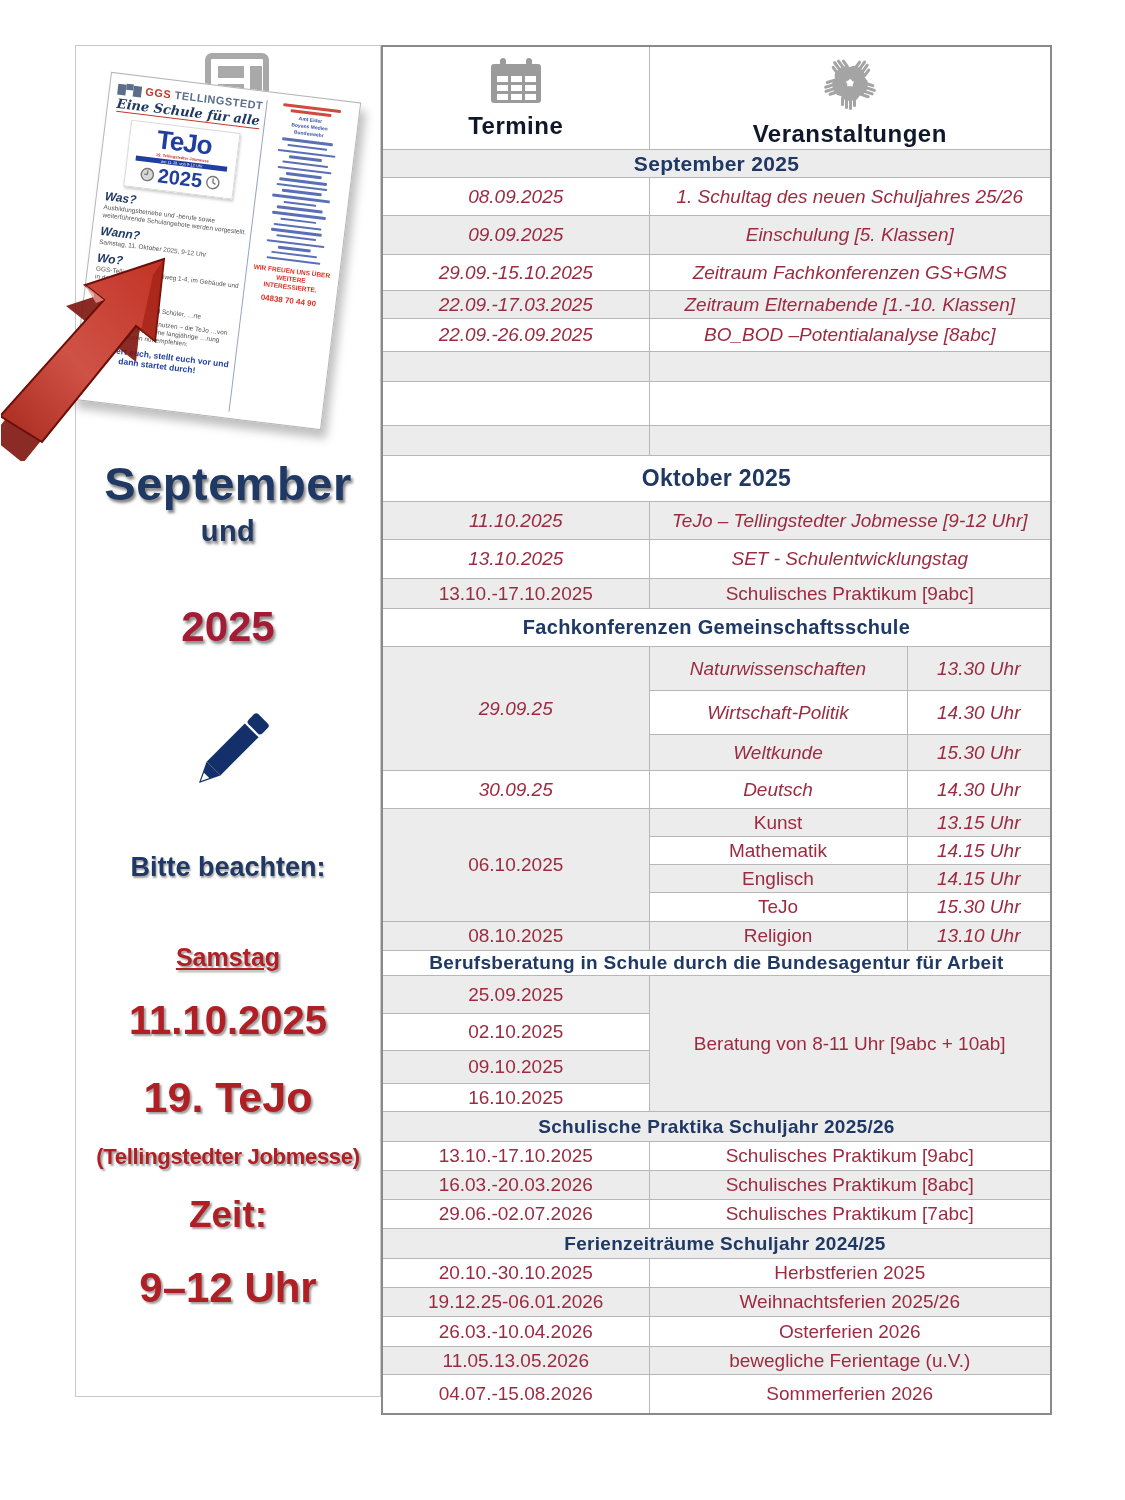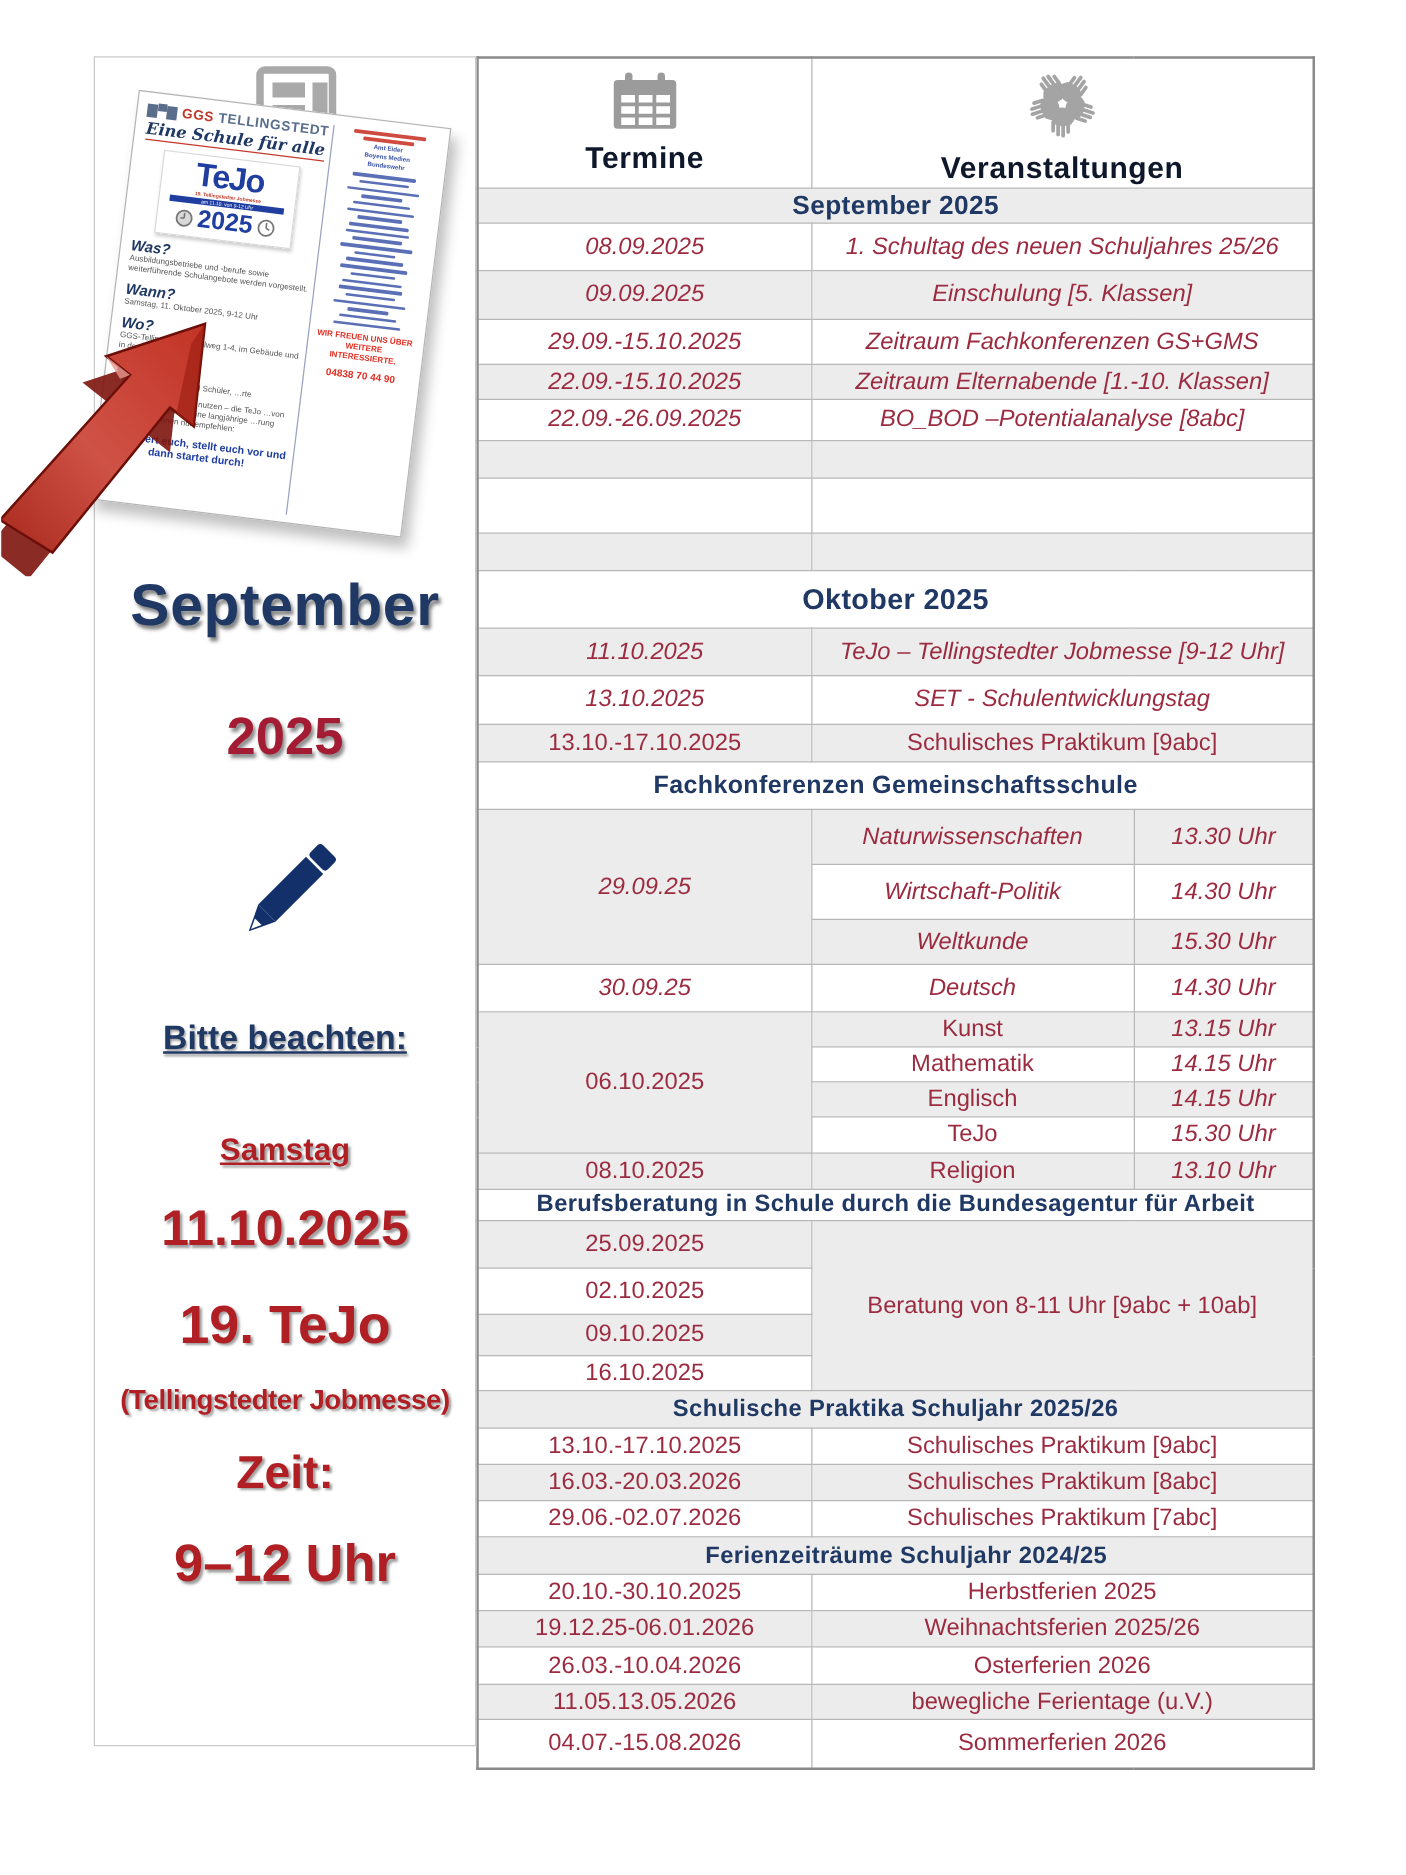--- a/index.html
+++ b/index.html
@@ -47,21 +47,21 @@
 
   .month-line { text-align:center; color:#1f3864; font-weight:bold;
                 text-shadow:2px 3px 3px rgba(90,90,90,.75); letter-spacing:.5px; }
   #month1 { font-size:47px; line-height:52px; margin-top:14px; }
   #month-und { font-size:29px; line-height:33px; margin-top:5px; }
   #month2 { font-size:47px; line-height:54px; margin-top:7px; }
   #year-big { text-align:center; color:#a31c33; font-weight:bold; font-size:42px; line-height:46px;
               margin-top:56px; text-shadow:2px 3px 3px rgba(90,90,90,.7); }
   .pencil-wrap { text-align:center; margin-top:50px; }
   #note-label { text-align:center; color:#1f3864; font-weight:bold; font-size:27px; margin-top:40px;
-                text-shadow:1px 2px 2px rgba(90,90,90,.6);text-decoration:underline; }
+                text-shadow:1px 2px 2px rgba(90,90,90,.6); }
   .red-block { text-align:center; color:#b01f24; font-weight:bold;
                text-shadow:2px 2px 2px rgba(80,80,80,.55); }
   #ev-day { font-size:25px; margin-top:60px; text-decoration:underline; }
   #ev-date { font-size:40px; margin-top:26px; }
   #ev-title { font-size:43px; margin-top:30px; }
   #ev-sub { font-size:22px; margin-top:22px; letter-spacing:-.3px; }
   #ev-zeit { font-size:37px; margin-top:24px; }
   #ev-time { font-size:42px; margin-top:28px; }
 
   
@@ -183,20 +183,21 @@
             </defs>
             <polygon points="-1,175 93,59 74,44 153,18 144,100 125,85 31,201" fill="#7d140d" opacity=".9" transform="translate(-9,11)"></polygon>
             <polygon points="-1,165 103,49 84,34 163,8 154,90 135,75 41,191" fill="url(#agrad)" stroke="#6b0f08" stroke-width="2"></polygon>
             <polygon points="103,49 84,34 95,52" fill="#e8978d" opacity=".8"></polygon>
             <polygon points="163,8 154,90 140,80 152,24" fill="#9c1f13" opacity=".65"></polygon>
           </svg>
         </span>
       </div>
 
       <div class="month-line" id="month1">September</div>
+      <div class="month-line" id="month-und">und</div>
       <div id="year-big">2025</div>
 
       <div class="pencil-wrap">
         <span>
           <svg width="108" height="108" viewBox="0 0 100 100">
             <g transform="rotate(45 50 50)" fill="#14306b">
               <rect x="-9" y="-46" width="18" height="13" rx="3" transform="translate(50 50)"></rect>
               <rect x="-9" y="-31" width="18" height="50" transform="translate(50 50)"></rect>
               <path d="M41,69 L50,88 L59,69 Z"></path>
               <path d="M46.5,78 L50,85.5 L53.5,78 Z" fill="#fff"></path>
@@ -281,21 +282,21 @@
           </tr>
           <tr style="height: 39px;">
             <td class="cell bg-g it">09.09.2025</td>
             <td class="cell bg-g it" colspan="2">Einschulung  [5. Klassen]</td>
           </tr>
           <tr style="height: 36px;">
             <td class="cell bg-w it">29.09.-15.10.2025</td>
             <td class="cell bg-w it" colspan="2">Zeitraum Fachkonferenzen GS+GMS</td>
           </tr>
           <tr style="height: 28px;">
-            <td class="cell bg-g it">22.09.-15.10.2025</td>
+            <td class="cell bg-g it">22.09.-17.03.2025</td>
             <td class="cell bg-g it" colspan="2">Zeitraum Elternabende  [1.-10. Klassen]</td>
           </tr>
           <tr style="height: 33px;">
             <td class="cell bg-w it">22.09.-26.09.2025</td>
             <td class="cell bg-w it" colspan="2">BO_BOD –Potentialanalyse [8abc]</td>
           </tr>
           <tr style="height: 30px;">
             <td class="cell bg-g"></td>
             <td class="cell bg-g" colspan="2"></td>
           </tr>

